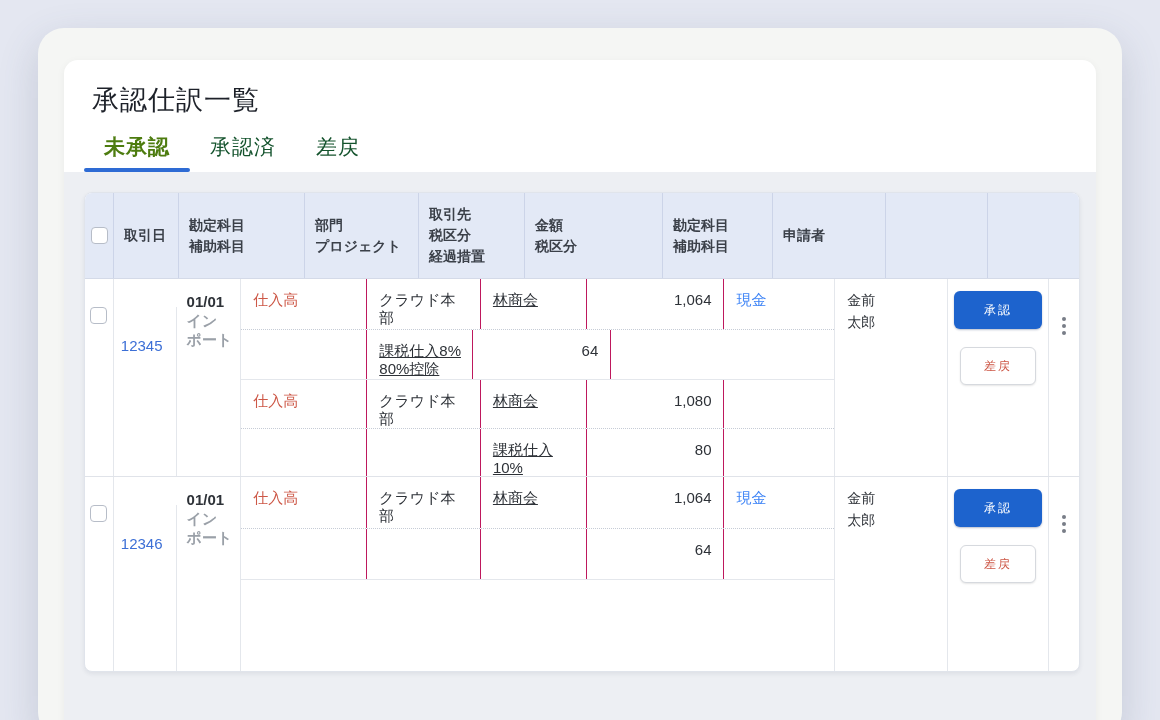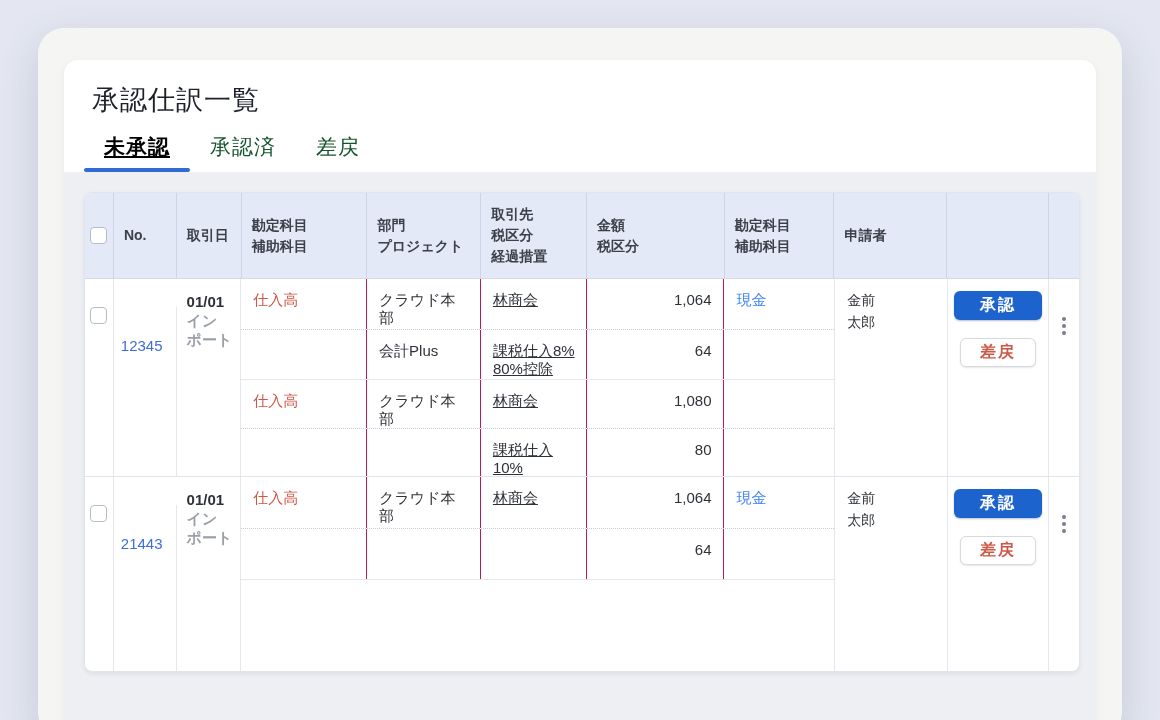--- a/index.html
+++ b/index.html
@@ -19,21 +19,21 @@
     background:#ffffff;border-radius:14px;overflow:hidden;
     box-shadow:0 2px 8px rgba(0,0,0,.05);
   }
   .panel-head{height:112px;box-sizing:border-box;padding:22px 0 4px 28px;}
   h1.title{margin:0;font-size:27px;font-weight:500;color:#1d2129;letter-spacing:1px;}
   .tabs{display:flex;margin:16px 0 0 -8px;}
   .tab{
     position:relative;padding:0 20px 12px;font-size:21px;color:#14532d;
     line-height:26px;cursor:pointer;letter-spacing:1px;
   }
-  .tab.active{font-weight:700;color:#000000;text-decoration:underline;}
+  .tab.active{font-weight:700;color:#4d7c0f;}
   .tab.active::after{
     content:"";position:absolute;left:0;right:0;bottom:0;height:4px;
     background:#2e6bd4;border-radius:2px;
   }
   .section{
     background:#edeff3;height:calc(100% - 112px);box-sizing:border-box;
     padding:20px 18px 0 20px;
   }
   .tbl{
     width:996px;height:480px;background:#fff;border:1px solid #e0e4eb;
@@ -79,21 +79,21 @@
     box-sizing:border-box;border-right:1px solid #be185d;
     padding:12px 10px 0 12px;font-size:15px;color:#2e3238;line-height:18px;
     white-space:pre-line;overflow:hidden;
   }
   .sc1{width:126px;}.sc2{width:114px;}.sc3{width:106px;text-decoration:underline;}.sc4{width:138px;}
   .sc5{width:110px;border-right:none;}
   .num{text-align:right;padding-right:12px;}
   .debit{color:#cd5847;}
   .credit{color:#3b82f6;}
   .btn{
-    height:29px;border-radius:6px;font-size:16px;font-weight:700;
+    height:38px;border-radius:6px;font-size:12px;font-weight:400;
     font-family:"Liberation Sans",sans-serif;display:flex;align-items:center;
     justify-content:center;cursor:pointer;letter-spacing:2px;flex:none;
   }
   .btn-approve{
     width:88px;background:#1d63cd;color:#fff;border:none;
     box-shadow:0 1px 2px rgba(20,40,90,.30);
   }
   .btn-reject{
     width:76px;background:#fff;color:#cd5847;border:1px solid #d6d9de;
     box-shadow:0 1px 2px rgba(0,0,0,.10);
@@ -117,21 +117,20 @@
         </div>
       </div>
 
       <div class="section">
         <div class="tbl">
 
           <div class="thead">
             <div class="th w-check hc">
               <span class="cbox head-cbox"></span>
             </div>
-            <div class="th" style="width:63px">No.</div>
             <div class="th" style="width:65px">取引日</div>
             <div class="th" style="width:126px">勘定科目
 補助科目</div>
             <div class="th" style="width:114px">部門
 プロジェクト</div>
             <div class="th" style="width:106px">取引先
 税区分
 経過措置</div>
             <div class="th" style="width:138px">金額
 税区分</div>
@@ -159,21 +158,20 @@
                 <div class="lgroup g1">
                   <div class="subline">
                     <div class="sub sc1 debit">仕入高</div>
                     <div class="sub sc2">クラウド本部</div>
                     <div class="sub sc3">林商会</div>
                     <div class="sub sc4 num">1,064</div>
                     <div class="sub sc5 credit">現金</div>
                   </div>
                   <div class="subline second">
                     <div class="sub sc1"></div>
-                    <div class="sub sc2">会計Plus</div>
                     <div class="sub sc3">課税仕入8%
 80%控除</div>
                     <div class="sub sc4 num">64</div>
                     <div class="sub sc5"></div>
                   </div>
                 </div>
                 <div class="lgroup g2">
                   <div class="subline">
                     <div class="sub sc1 debit">仕入高</div>
                     <div class="sub sc2">クラウド本部</div>
@@ -204,21 +202,21 @@
                     <i></i>
                   </span>
               </div>
             </div>
 
             <div class="trow r2">
               <div class="td w-check">
                 <span class="cbox row-cbox"></span>
               </div>
               <div class="td w-no">
-                <a class="link">21443</a>
+                <a class="link">12346</a>
               </div>
               <div class="td w-date">
                 <div>01/01</div>
                 <div class="src">インポート</div>
               </div>
               <div class="td w-mid">
                 <div class="lgroup g1">
                   <div class="subline">
                     <div class="sub sc1 debit">仕入高</div>
                     <div class="sub sc2">クラウド本部</div>

